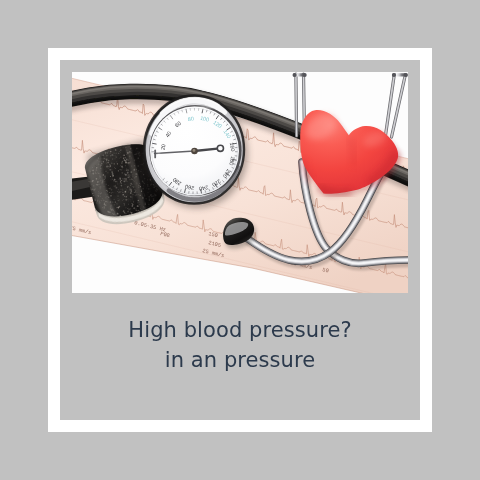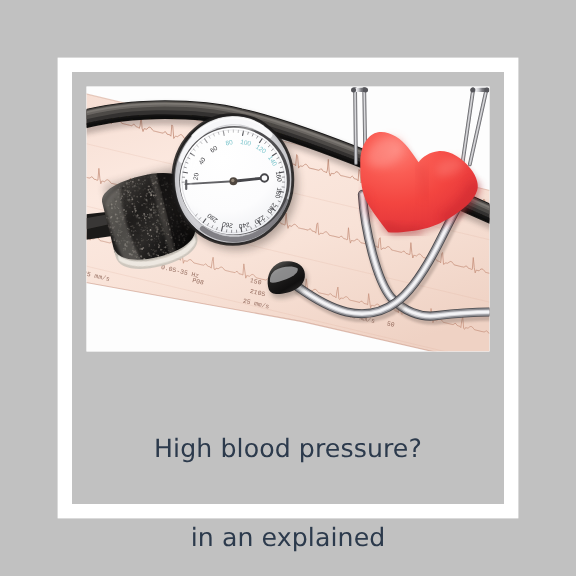--- a/index.html
+++ b/index.html
@@ -8,21 +8,21 @@
        font-family:"DejaVu Sans",sans-serif;-webkit-font-smoothing:antialiased;}
   .page{position:relative;width:480px;height:480px;background:#c1c1c1;overflow:hidden;}
   .card{position:absolute;left:48px;top:48px;width:384px;height:384px;
         background:#ffffff;box-sizing:border-box;padding:12px;}
   .inner{position:relative;width:360px;height:360px;background:#c1c1c1;}
   .photo{position:absolute;left:12px;top:12px;width:336px;height:221px;
          overflow:hidden;background:#fff;}
   .photo svg{display:block;}
   .caption{position:absolute;left:0;right:0;top:255px;text-align:center;
            color:#2c3a4c;font-size:21px;line-height:30px;letter-spacing:0.08px;}
-  .caption div{white-space:nowrap;margin-top:44px;}
+  .caption div{white-space:nowrap;}
 </style>
 </head>
 <body>
 
 <div class="page">
   <div class="card">
     <div class="inner">
       <div class="photo">
 <svg class="photoSvg" viewBox="0 0 336 221" width="336" height="221" xmlns="http://www.w3.org/2000/svg">
 <defs>
@@ -1205,17 +1205,17 @@
 <circle cx="122.5" cy="79.0" r="3.3" fill="#4e463f"></circle>
 <circle cx="122.0" cy="78.4" r="1.4" fill="#938779"></circle>
 </g>
 <path d="M92,48 C104,36 128,30 152,36 C138,35 112,40 100,54 C90,65 86,78 88,90 C83,77 85,58 92,48 Z" fill="#ffffff" opacity="0.40" filter="url(#b1)"></path>
 </g>
 </g>
 </svg>
       </div>
       <div class="caption">
         <div>High blood pressure?</div>
-        <div>in an explained</div>
+        <div>in an pressure</div>
       </div>
     </div>
   </div>
 </div>
 
 </body></html>

